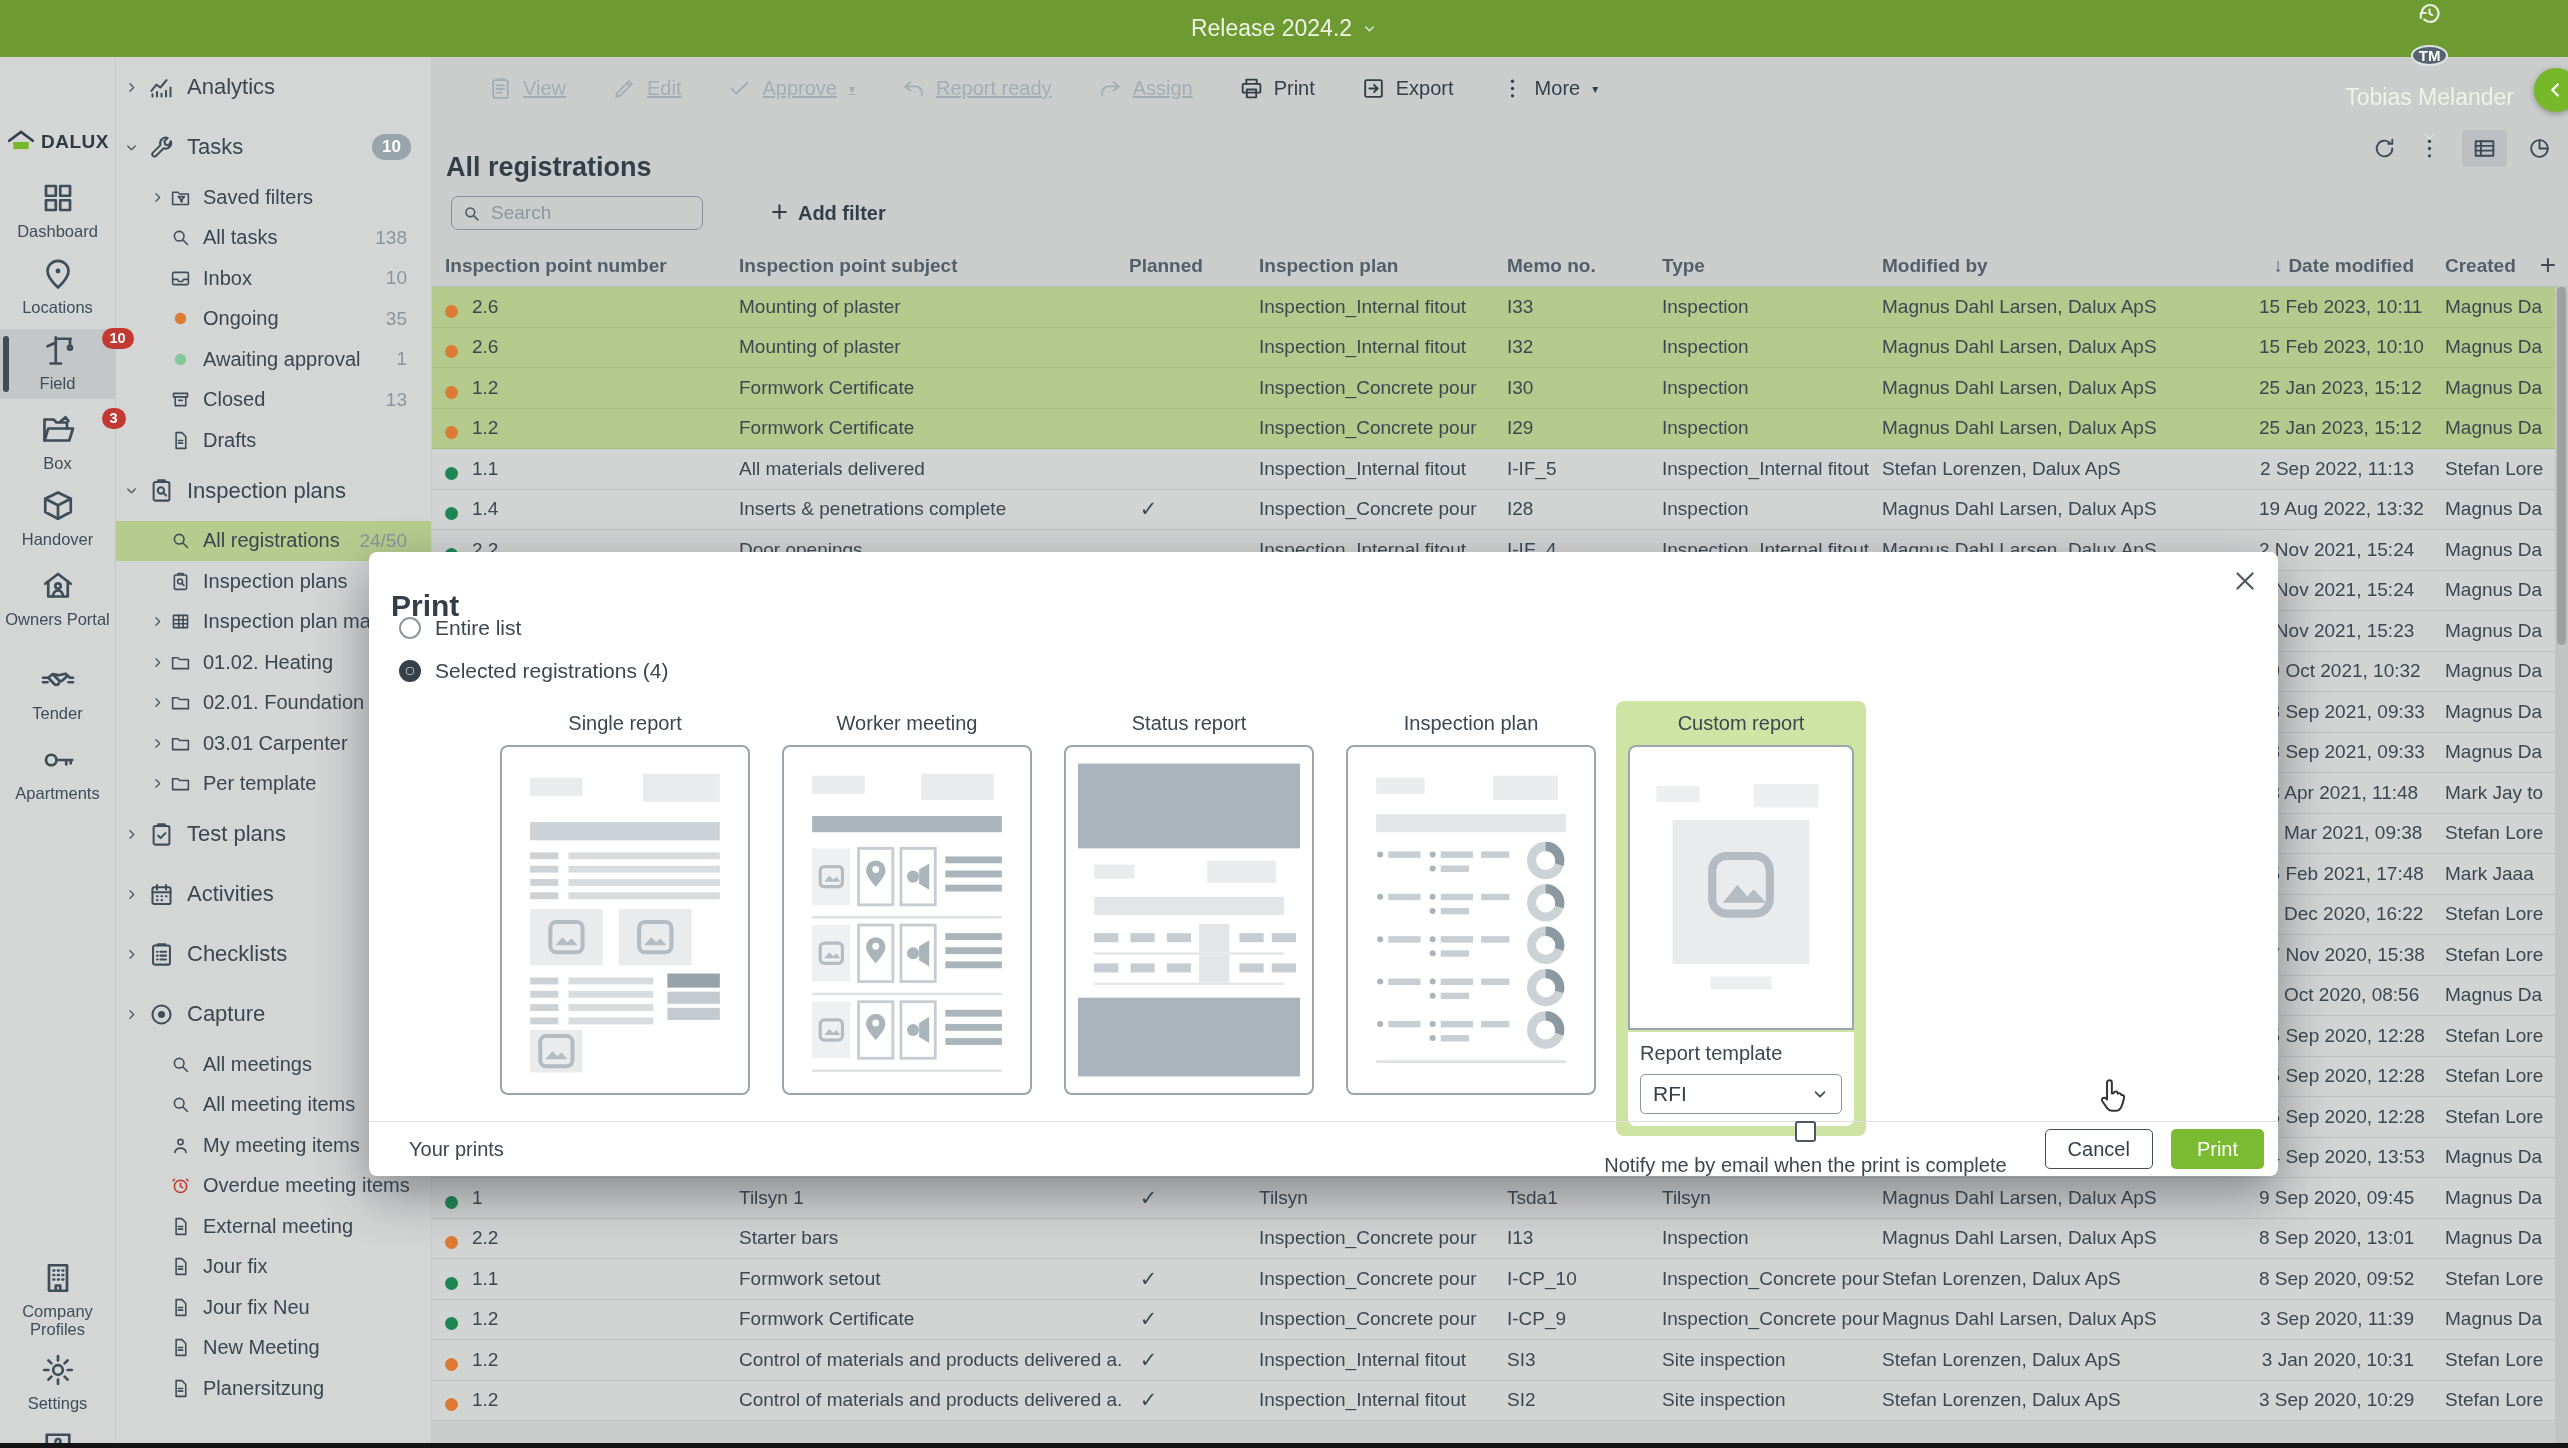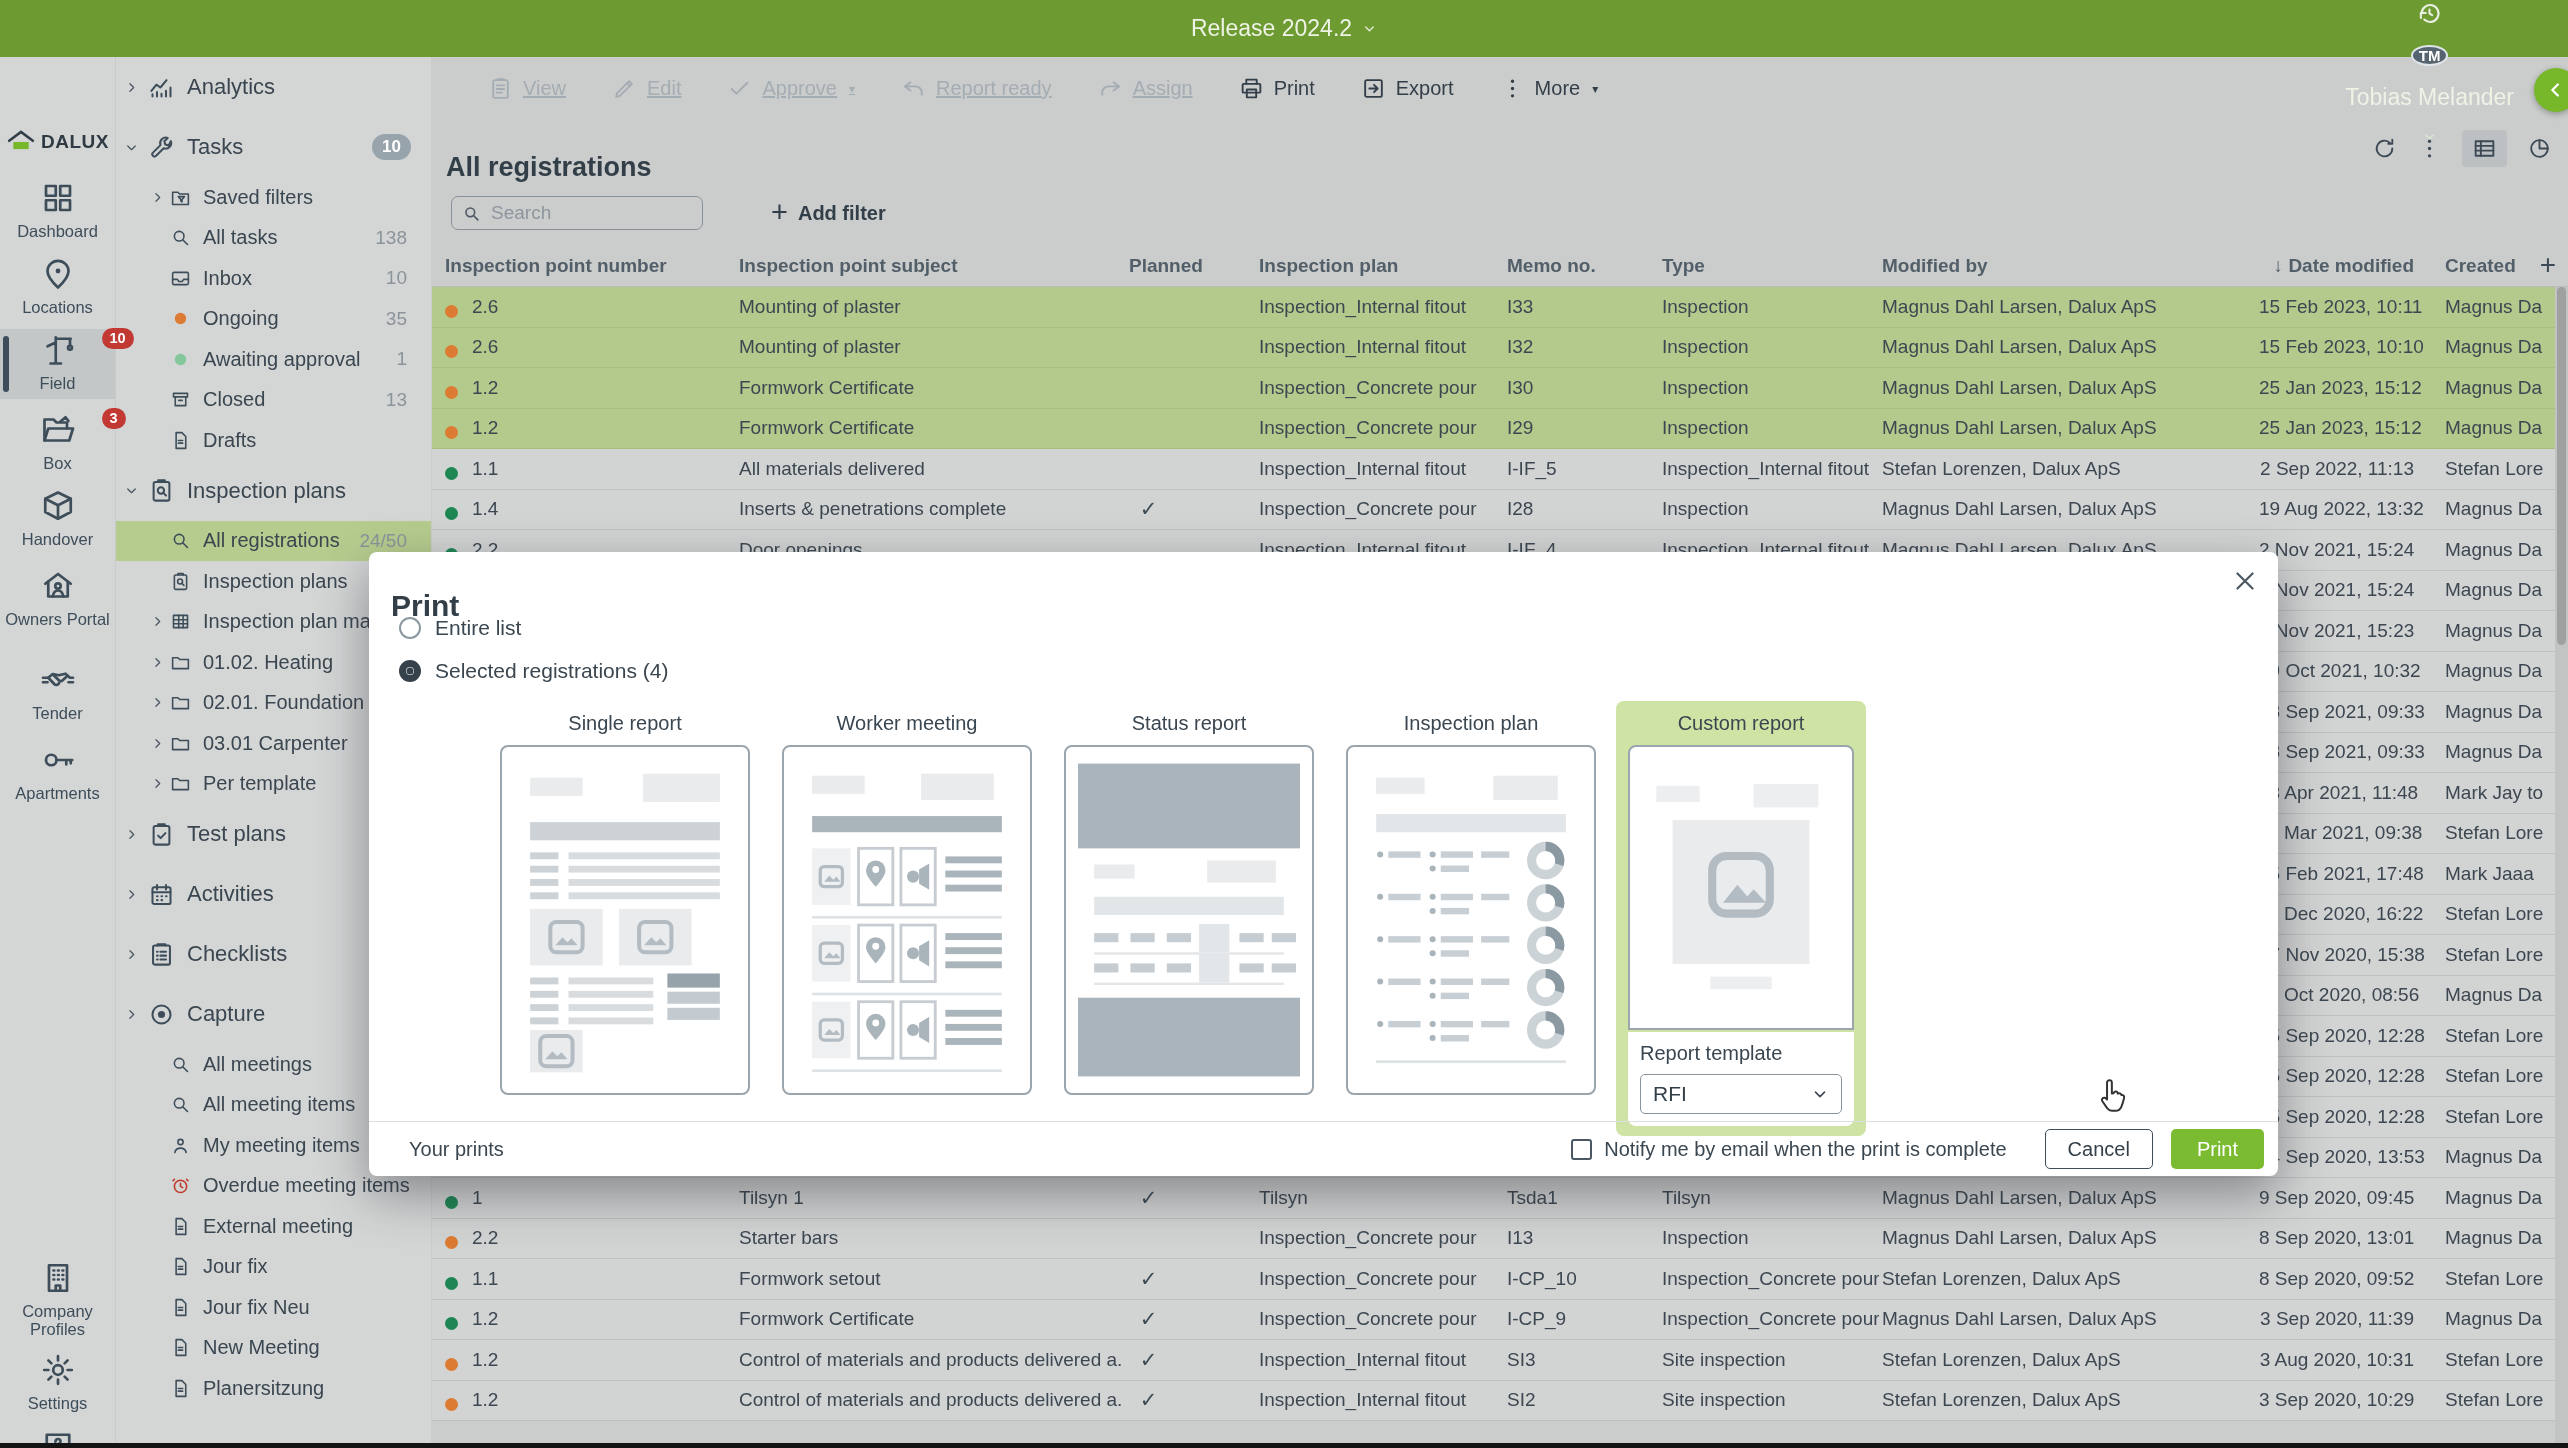--- a/index.html
+++ b/index.html
@@ -121,21 +121,21 @@
   .card-col.custom .card { height:285px; border-radius:8px 8px 0 0; }
   .tplbox { background:#fff; border-radius:0 0 8px 8px; padding:8px 12px 12px; margin-top:2px; }
   .tpl-label { font-size:20px; color:#3a4650; margin:2px 0 9px; }
   .tpl-select { height:40px; border:1.6px solid #8a949c; border-radius:5px; display:flex; align-items:center;
     justify-content:space-between; padding:0 12px; font-size:21px; color:#333f48; cursor:pointer; background:#fff; }
   .tpl-select svg { width:18px; height:18px; color:#3d4a55; }
 
   .dlg-footer { position:absolute; left:0; right:0; bottom:0; height:55px; border-top:1px solid #dcdfe1; display:flex; align-items:center; }
   .your-prints { margin-left:34px; font-size:20px; color:#3a4650; cursor:pointer; background:none; border:0; font-family:inherit; }
   .spacer { flex:1; }
-  .notify { display:flex; align-items:center; gap:12px; font-size:20px; color:#3a4650; cursor:pointer; }
+  .notify { display:flex; align-items:center; gap:12px; font-size:20px; color:#3a4650; cursor:pointer;flex-direction:column; }
   .checkbox { width:21px; height:21px; border:2px solid #4b5763; border-radius:3px; background:#fff; flex:0 0 auto; }
   .btn-cancel { margin-left:38px; height:40px; padding:0 22px; border:1.6px solid #414e59; border-radius:5px;
     background:#fff; font-family:inherit; font-size:20px; color:#333f48; cursor:pointer; }
   .btn-print { margin:0 14px 0 18px; height:40px; padding:0 26px; border:0; border-radius:5px;
     background:#7bbb31; color:#fff; font-family:inherit; font-size:20px; cursor:pointer; }
 
   .fab { position:absolute; top:68px; left:2534px; width:44px; height:44px; border-radius:50%; background:#76b82a;
     color:#fff; z-index:32; display:flex; align-items:center; justify-content:center; box-shadow:0 2px 6px rgba(0,0,0,.3); border:0; cursor:pointer; }
   .fab svg { width:22px; height:22px; }
   .cursor { position:absolute; left:2095px; top:1078px; z-index:60; pointer-events:none; }
@@ -1217,21 +1217,21 @@
     <div class="cell c-num">
       <span class="dot" style="background:#dc7b33"></span>
       <span>1.2</span>
           </div>
     <div class="cell">Control of materials and products delivered a...</div>
     <div class="cell c-planned">✓</div>
     <div class="cell c-plan">Inspection_Internal fitout</div>
     <div class="cell c-memo">SI3</div>
     <div class="cell c-type">Site inspection</div>
     <div class="cell c-mod">Stefan Lorenzen, Dalux ApS</div>
-    <div class="cell c-date">3 Aug 2020, 10:31</div>
+    <div class="cell c-date">3 Jan 2020, 10:31</div>
     <div class="cell c-created">Stefan Lore</div>
   </div>
   <div class="row ">
     <div class="cell c-num">
       <span class="dot" style="background:#dc7b33"></span>
       <span>1.2</span>
           </div>
     <div class="cell">Control of materials and products delivered a...</div>
     <div class="cell c-planned">✓</div>
     <div class="cell c-plan">Inspection_Internal fitout</div>

